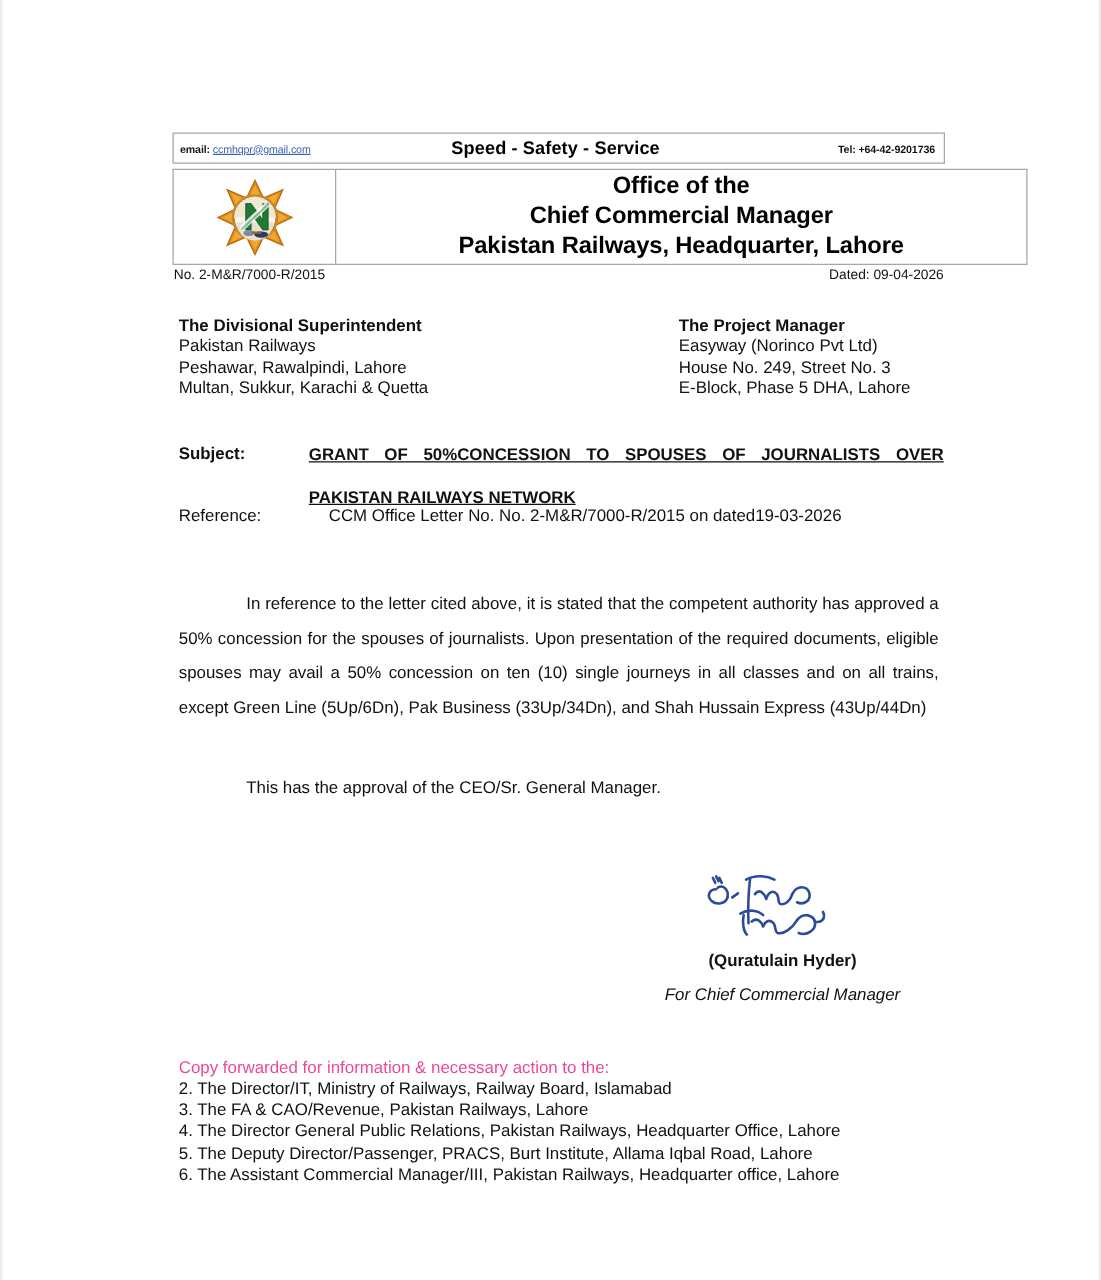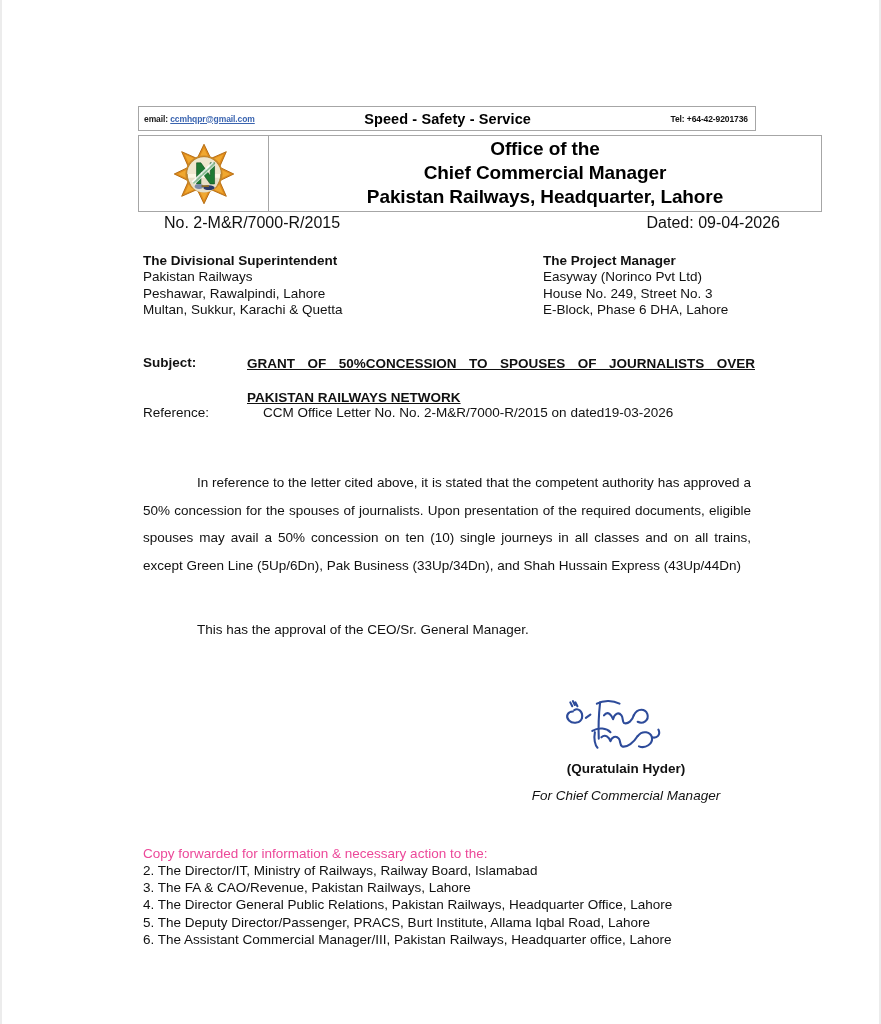--- a/index.html
+++ b/index.html
@@ -38,21 +38,21 @@
     font-size: 8.5px;
     font-weight: bold;
     color: #1a1a1a;
     padding-left: 5px;
     white-space: nowrap;
     letter-spacing: -0.1px;
   }
   .email-link {
     color: #3a64b0;
     text-decoration: underline;
-    font-weight: bold;
+    font-weight: normal;
   }
   .motto-cell {
     flex: 1;
     text-align: center;
     font-size: 14.5px;
     font-weight: bold;
     color: #000;
     letter-spacing: 0.1px;
     margin-left: -30px;
   }
@@ -101,23 +101,22 @@
   }
 
   
   .refdate {
     position: absolute;
     left: 137px;
     top: 214px;
     width: 616px;
     display: flex;
     justify-content: space-between;
-    font-size: 16px;
-    color: #111;
-    margin-left: 25px;
+    font-size: 11px;
+    color: #111;
   }
 
   
   .addr-wrap {
     position: absolute;
     left: 141px;
     top: 253px;
     width: 612px;
     display: flex;
   }
@@ -307,21 +306,21 @@
     <div class="addr-col-left">
       <div class="addr-line head">The Divisional Superintendent</div>
       <div class="addr-line">Pakistan Railways</div>
       <div class="addr-line">Peshawar, Rawalpindi, Lahore</div>
       <div class="addr-line">Multan, Sukkur, Karachi &amp; Quetta</div>
     </div>
     <div class="addr-col-right">
       <div class="addr-line head">The Project Manager</div>
       <div class="addr-line">Easyway (Norinco Pvt Ltd)</div>
       <div class="addr-line">House No. 249, Street No. 3</div>
-      <div class="addr-line">E-Block, Phase 6 DHA, Lahore</div>
+      <div class="addr-line">E-Block, Phase 5 DHA, Lahore</div>
     </div>
   </div>
 
   <div class="subject-wrap">
     <div class="subject-label">Subject:</div>
     <div class="subject-text">
       <span class="subject-l1">GRANT OF 50%CONCESSION TO SPOUSES OF JOURNALISTS OVER</span>
       <span>PAKISTAN RAILWAYS NETWORK</span>
     </div>
   </div>

